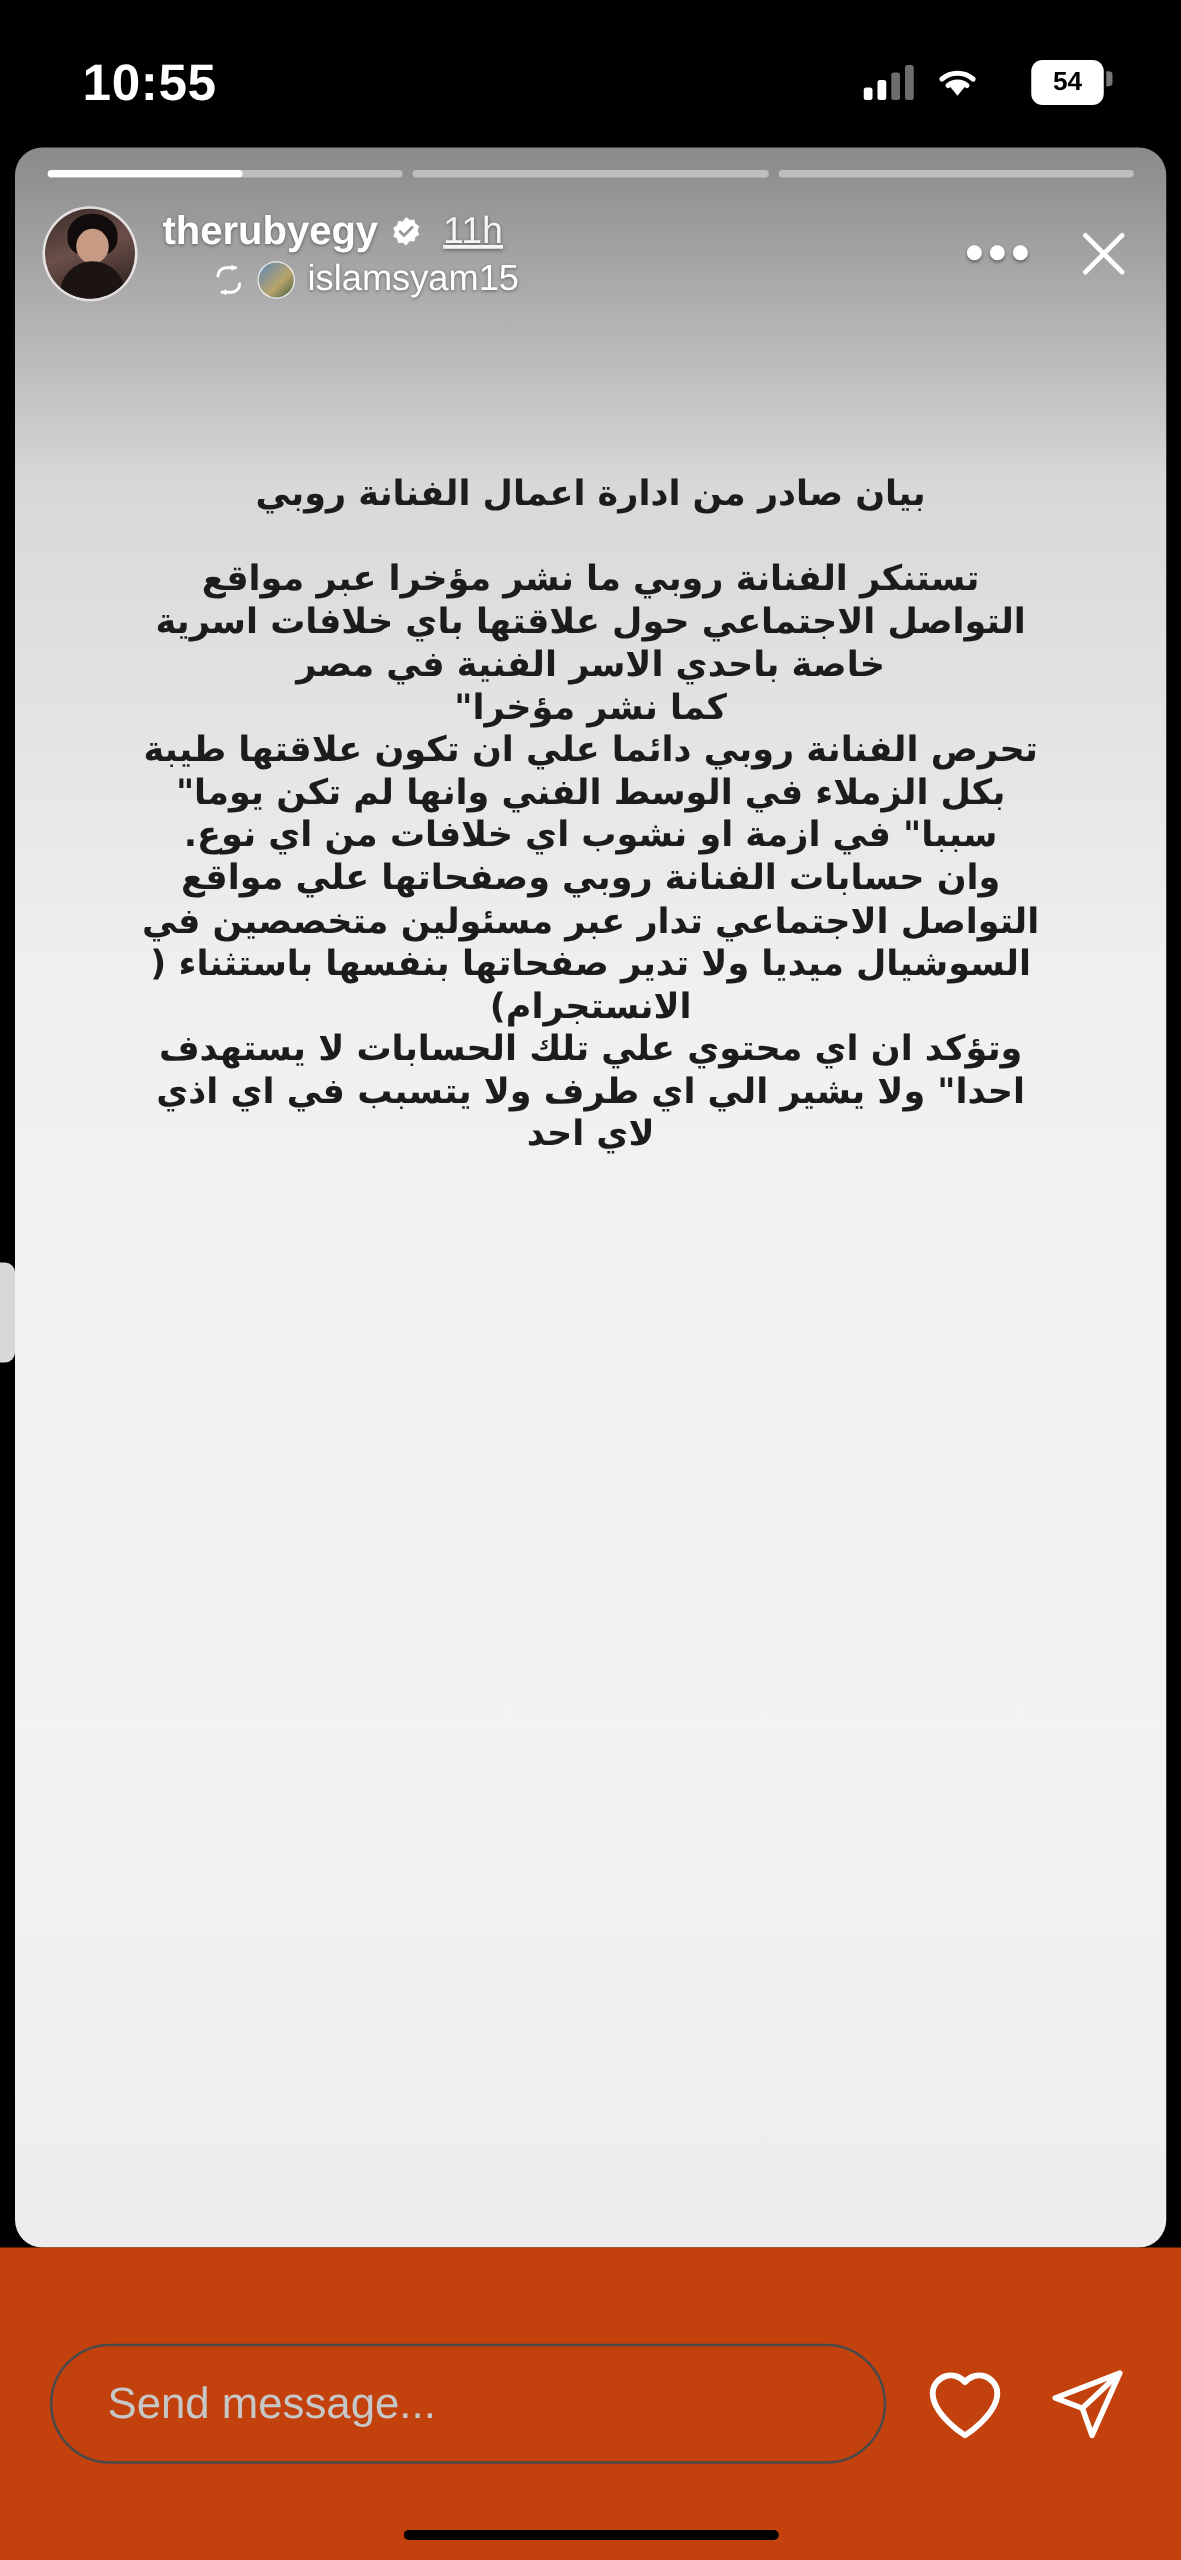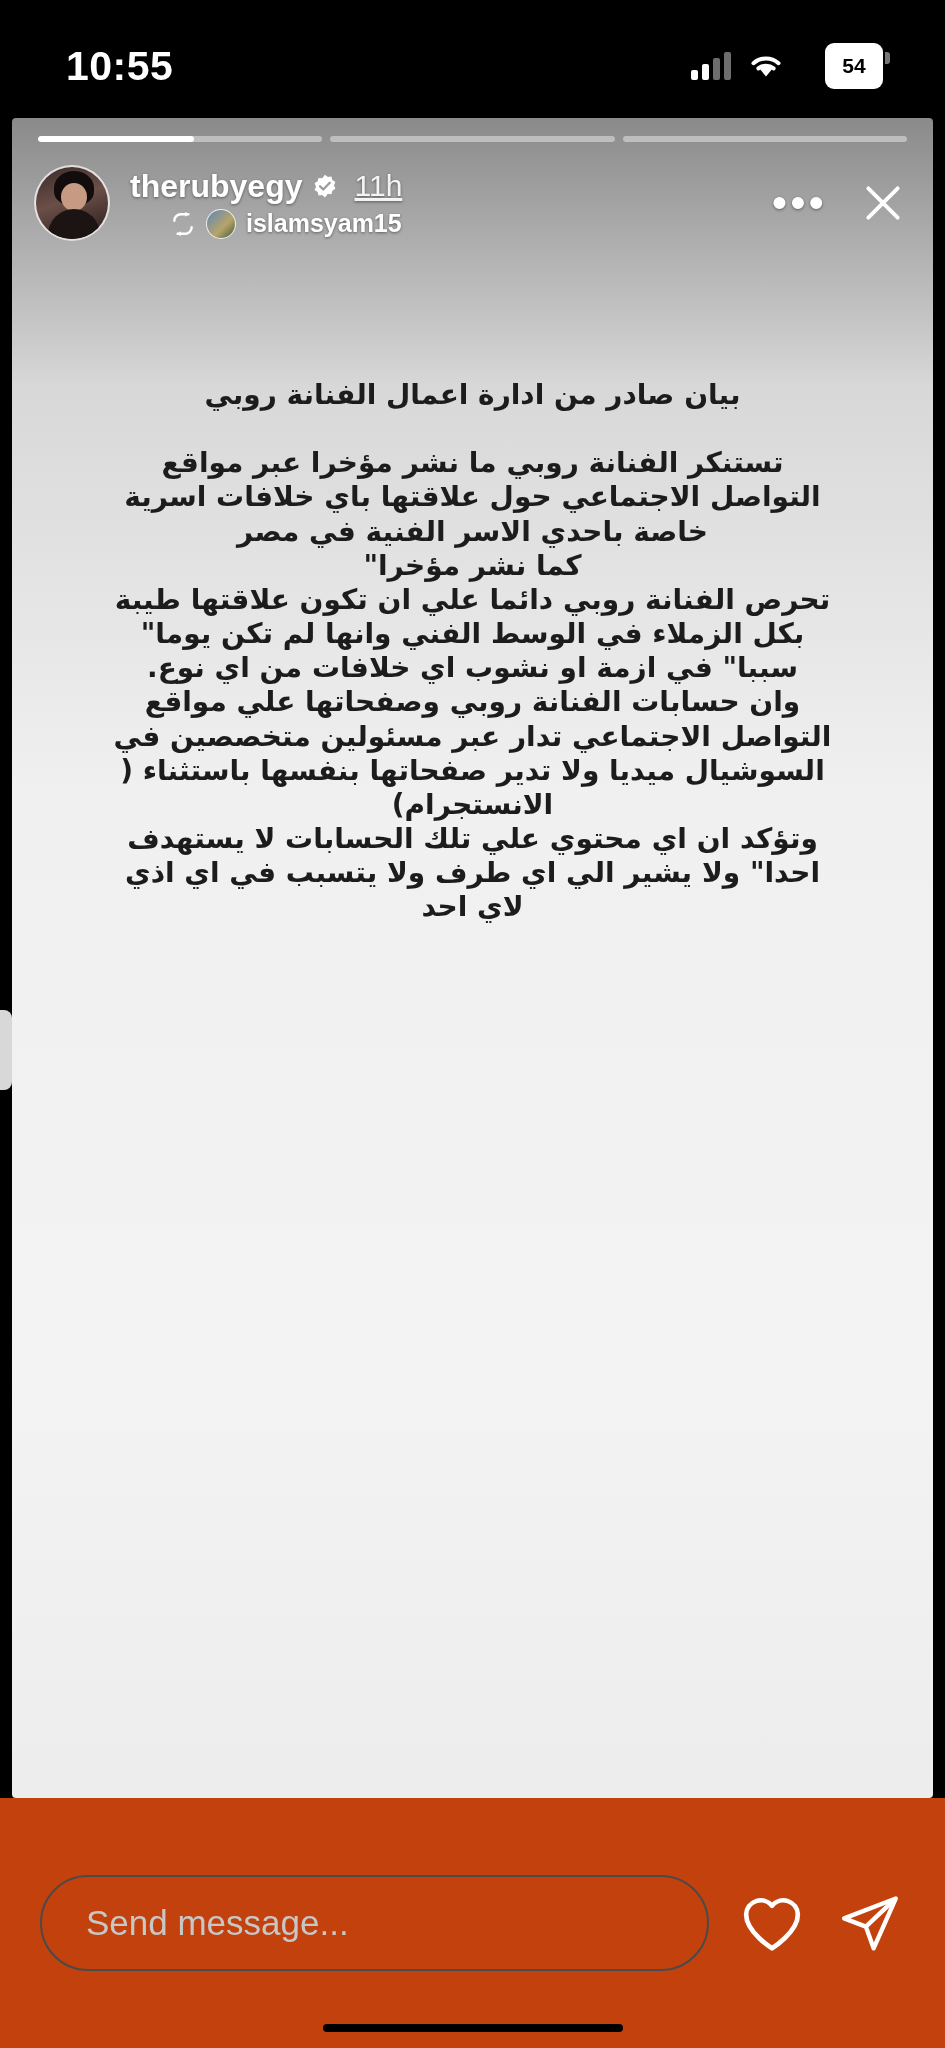--- a/index.html
+++ b/index.html
@@ -49,21 +49,21 @@
     height: 28px;
   }
   .signal i { display:block; width: 7px; background:#fff; border-radius:2px; }
   .signal i:nth-child(1){ height: 10px; }
   .signal i:nth-child(2){ height: 16px; }
   .signal i:nth-child(3){ height: 22px; background:#6d6d6d; }
   .signal i:nth-child(4){ height: 28px; background:#6d6d6d; }
   .wifi { width: 38px; height: 28px; position: relative; }
   .wifi svg { display:block; }
   .battery {
-    width: 58px; height: 46px;
+    width: 58px; height: 36px;
     border-radius: 9px;
     background: #fff;
     color: #000;
     font-size: 21px;
     font-weight: bold;
     display: flex; align-items: center; justify-content: center;
     position: relative;
     margin-left: 24px;
   }
   .battery:after {
@@ -74,21 +74,21 @@
     background: #767676;
     border-radius: 0 3px 3px 0;
   }
 
   
   .story {
     position: absolute;
     top: 118px; left: 12px;
     width: 921px;
     height: 1680px;
-    border-radius: 4px;
+    border-radius: 22px;
     overflow: hidden;
     background: linear-gradient(180deg,#8a8a8a 0%, #d8d8d8 16%, #f0f0f0 40%, #f3f3f3 75%, #ededed 100%);
   }
   .progress-track {
     position: absolute;
     top: 18px; left: 26px;
     width: 869px;
     height: 6px;
     display: flex;
     gap: 8px;
@@ -175,22 +175,22 @@
   .repost-icon { width: 26px; height: 26px; }
   .mini-avatar {
     width: 30px; height: 30px;
     border-radius: 50%;
     background: linear-gradient(135deg,#5e86b8,#b8a46a 60%,#3c5a3a);
     border: 1.5px solid rgba(255,255,255,.85);
     flex: 0 0 auto;
   }
   .reposter {
     color: #fff;
-    font-size: 25px;
-    font-weight: bold;
+    font-size: 29px;
+    font-weight: normal;
     text-shadow: 0 1px 3px rgba(0,0,0,.45);
   }
   .hdr-actions {
     margin-left: auto;
     display: flex;
     align-items: center;
     gap: 34px;
     padding-right: 6px;
   }
   .more-dots {

